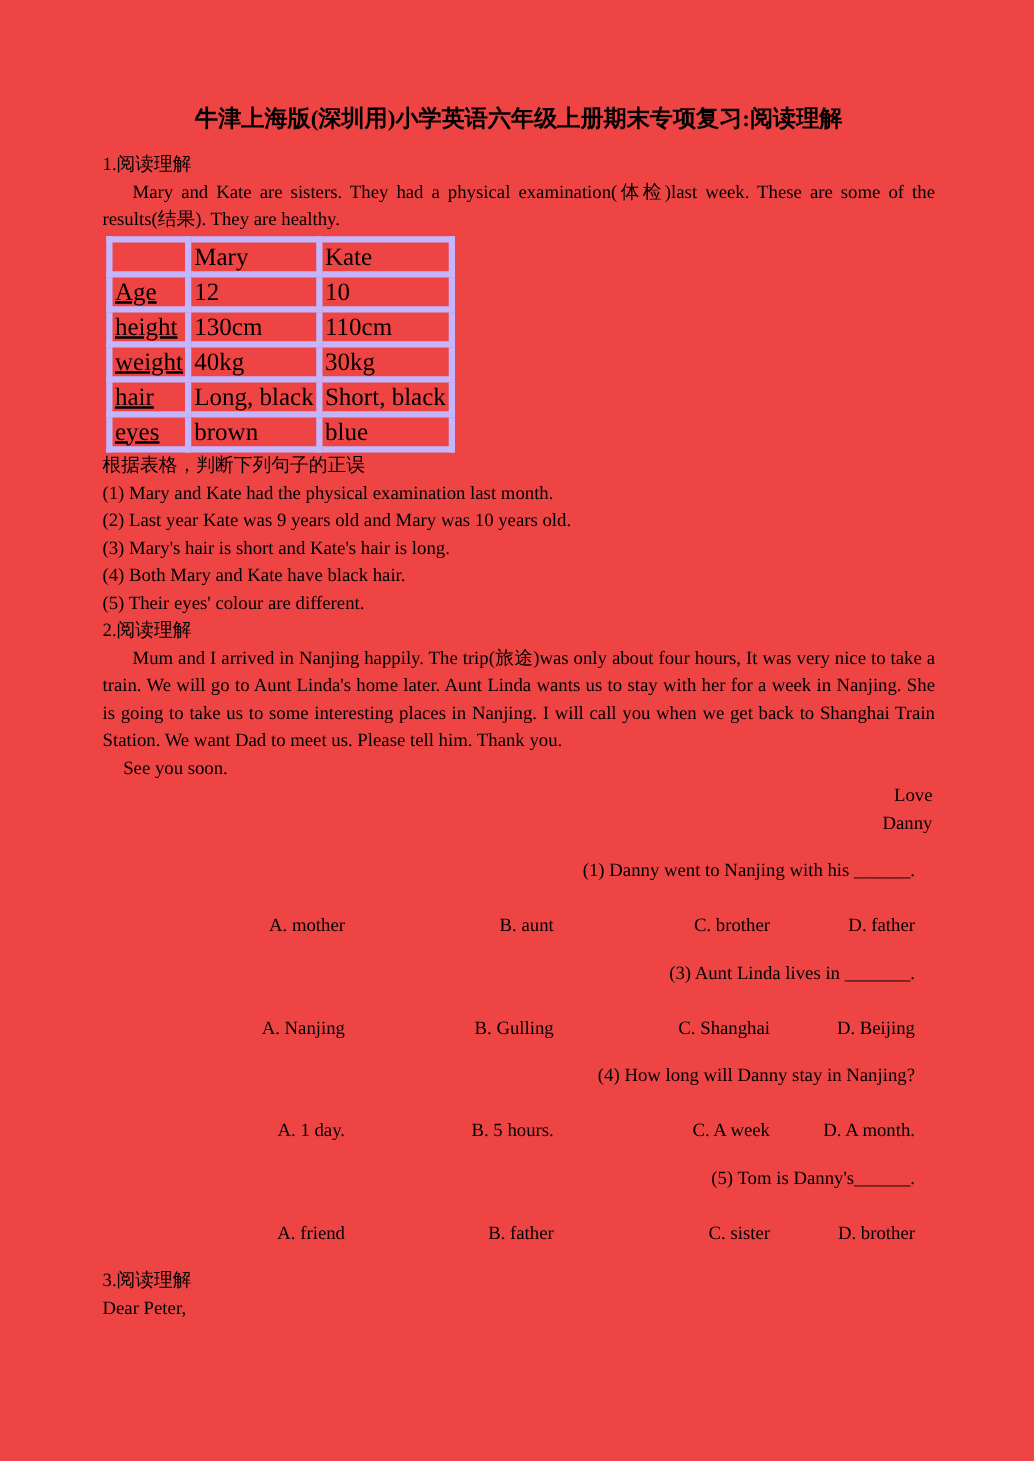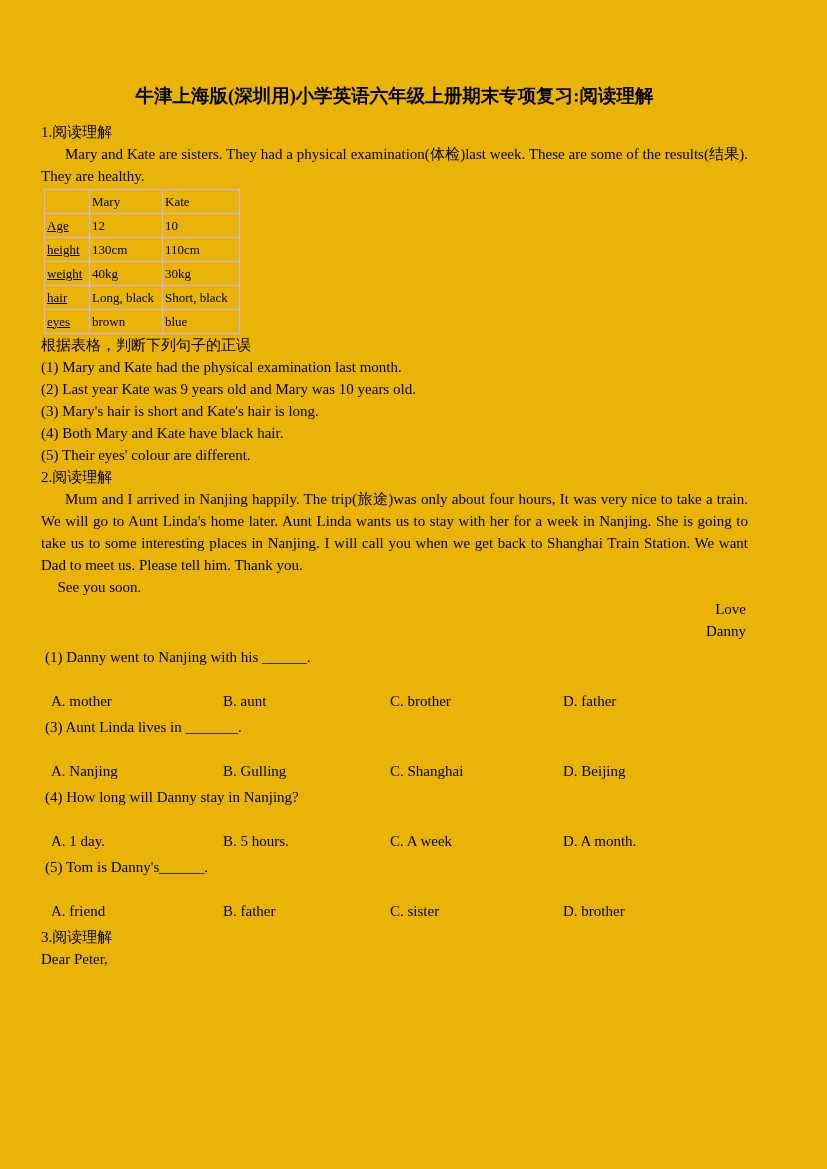--- a/index.html
+++ b/index.html
@@ -5,23 +5,23 @@
   html, body {
     margin: 0;
     padding: 0;
     background: #ffffff;
   }
   .page {
     position: relative;
     width: 827px;
     height: 1169px;
     box-sizing: border-box;
-    background: #eab308;
+    background: #ef4444;
     color: #000000;
-    padding: 84px 79px 0 41px;
+    padding: 84px 79px 0 82px;
     font-family: "Liberation Serif", "DejaVu Serif", serif;
     font-size: 15px;
     line-height: 22px;
     overflow: hidden;
   }
   .doc-title {
     text-align: center;
     font-size: 18.5px;
     font-weight: bold;
     line-height: 24px;
@@ -37,35 +37,35 @@
   .para-justified {
     margin: 0;
     text-align: justify;
     text-indent: 1.6em;
   }
   table.results {
     border-collapse: collapse;
     margin: 2px 0 0 3px;
   }
   table.results td {
-    border: 1px solid #c4b5fd;
+    border: 5px solid #c4b5fd;
     height: 23px;
     padding: 0 2px;
-    font-size: 13px;
+    font-size: 20px;
     line-height: 18px;
     vertical-align: middle;
     white-space: nowrap;
   }
   table.results td.c0 { width: 40px; text-decoration: underline; }
   table.results td.c1 { width: 68px; }
   table.results td.c2 { width: 72px; }
   .statements .line { margin: 0; }
   .letter-close { text-indent: 1.1em; margin: 0; }
   .sign-right { text-align: right; margin: 0; padding-right: 2px; }
-  .question-block { margin: 4px; }
+  .question-block { margin: 16px; text-align: right; }
   .stem { margin: 0 0 22px 0; }
   .options-row {
     display: grid;
     grid-template-columns: 172px 167px 173px 1fr;
     padding-left: 6px;
     margin: 0;
   }
   .options-row span { display: block; }
 </style>
 </head>

